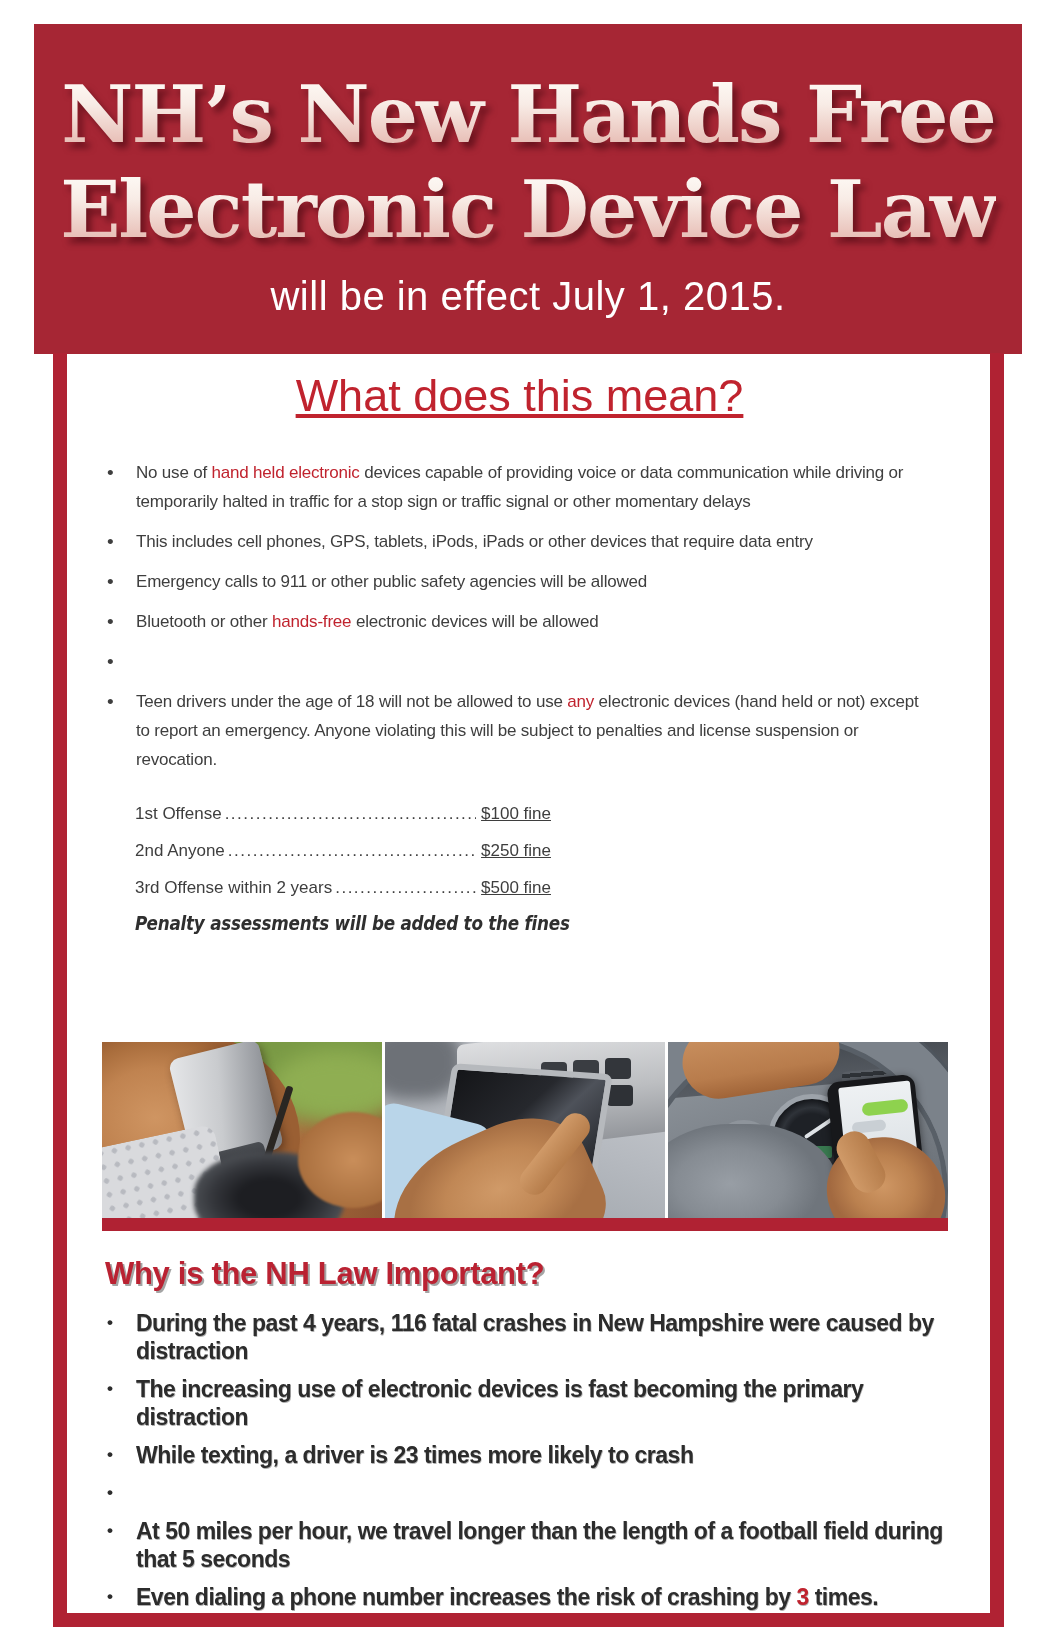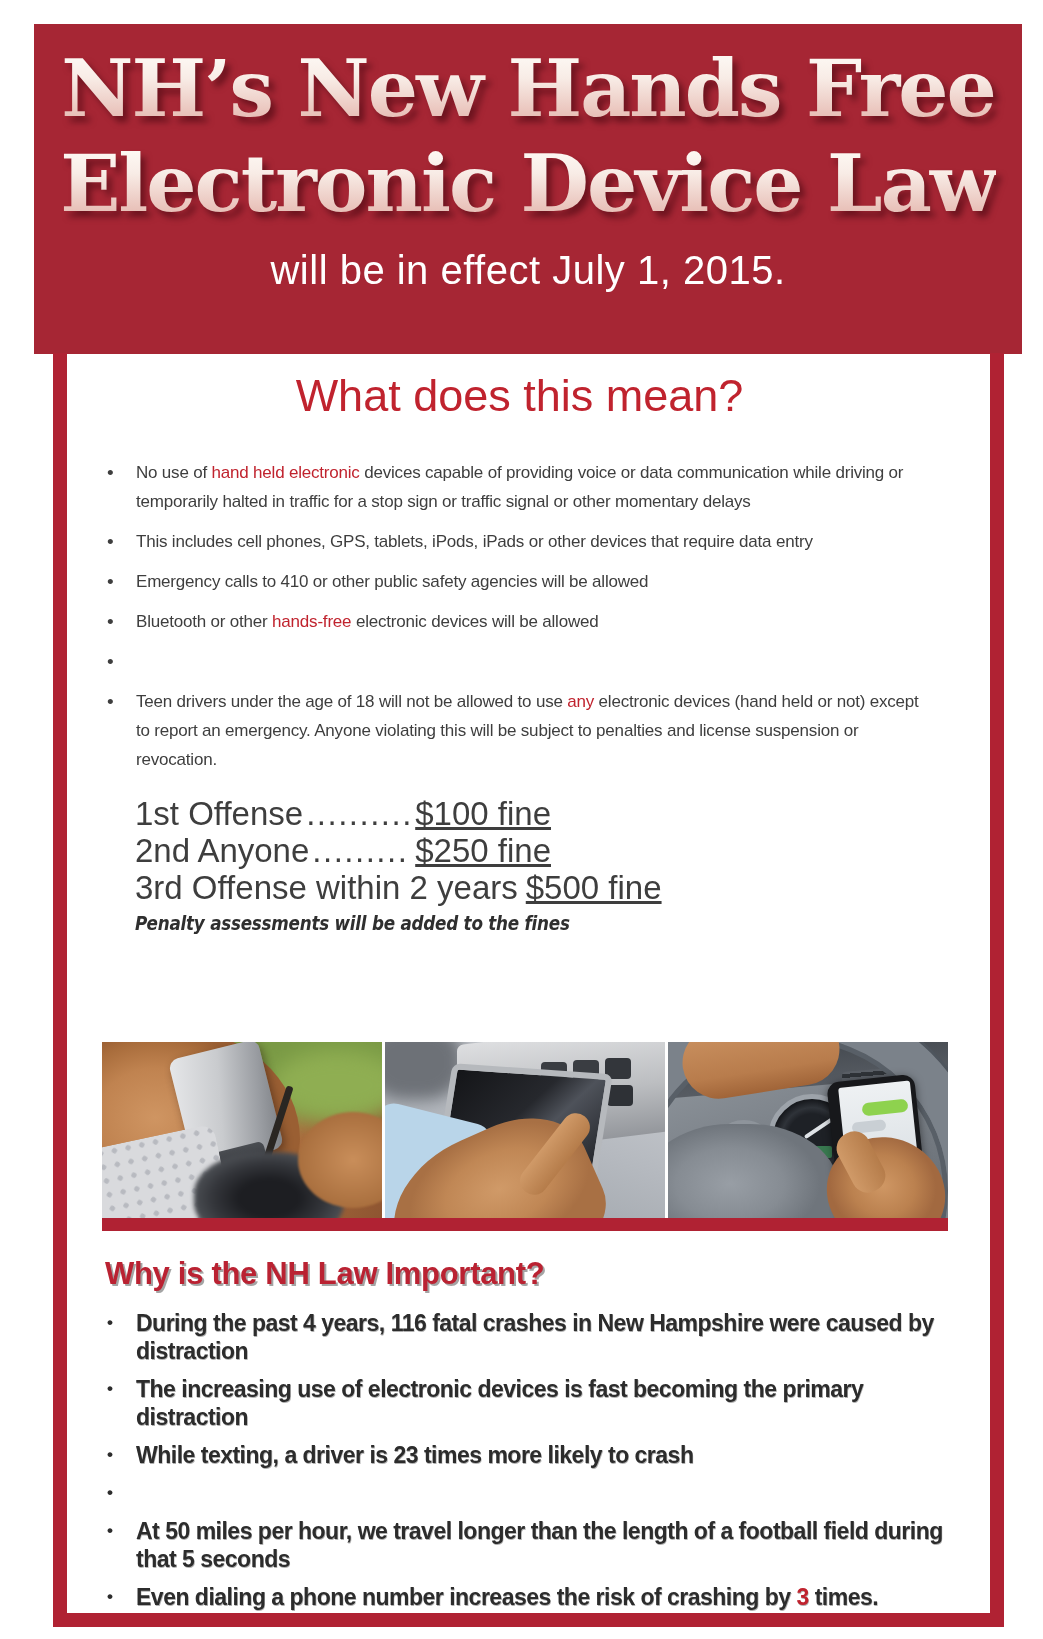--- a/index.html
+++ b/index.html
@@ -8,21 +8,21 @@
     font-family:"Liberation Sans","DejaVu Sans",sans-serif;position:relative;
   }
   .poster{position:absolute;inset:0;}
 
   
   .masthead{
     position:absolute;left:34px;top:24px;width:988px;height:330px;
     background:var(--brand-red,#a62634);text-align:center;
   }
   .masthead h1{
-    margin:0;padding-top:18px;
+    margin:0;padding-top:44px;
     font-family:"DejaVu Serif","Liberation Serif",serif;
     font-weight:700;font-size:79px;line-height:1.2;letter-spacing:-2px;
     filter:drop-shadow(5px 6px 3px rgba(62,4,12,.55));
   }
   .masthead h1 span{
     display:inline-block;
     background:linear-gradient(180deg,#fffdf9 4%,#f8ece6 38%,#e9c2ba 76%,#dfb4ad 100%);
     -webkit-background-clip:text;background-clip:text;
     -webkit-text-fill-color:transparent;color:transparent;
   }
@@ -36,33 +36,33 @@
   .frame-right{left:990px;top:353px;width:14px;height:1274px;}
   .frame-bottom{left:53px;top:1613px;width:951px;height:14px;}
 
   
   .content{
     position:absolute;left:67px;top:354px;width:923px;height:1259px;
     box-sizing:border-box;padding:0 56px 0 38px;
   }
   .section-heading{
     margin:16px 0 11px;text-align:center;font-weight:400;
-    font-size:45px;color:var(--accent-red,#c0232e);letter-spacing:0;
+    font-size:45px;color:var(--accent-red,#c0232e);letter-spacing:0;text-decoration:underline;
   }
   ul.bullets{list-style:none;margin:36px 0 0;padding:0;display:flex;flex-direction:column;gap:11px;}
   .bullet-item{display:flex;align-items:flex-start;}
   .bullet-item .dot{flex:none;width:29px;font-size:19px;line-height:29px;color:#3e3e3e;padding-left:2px;}
   .bullet-item .txt{font-size:17px;line-height:29px;color:var(--body-text,#3e3e3e);letter-spacing:-0.2px;}
   .red{color:var(--accent-red,#c0232e);}
 
   
   .penalties{margin-top:24px;}
   .penalties h3{margin:0;font-size:25px;font-weight:400;color:var(--accent-red,#c0232e);}
   .penalty-rows{margin:9px 0 0 30px;width:416px;display:flex;flex-direction:column;gap:5px;}
-  .prow{display:flex;align-items:center;font-size:33px;line-height:32px;color:var(--body-text,#3e3e3e);}
+  .prow{display:flex;align-items:center;font-size:17px;line-height:32px;color:var(--body-text,#3e3e3e);}
   .plabel{flex:none;padding-right:3px;}
   .pdots{flex:1;overflow:hidden;white-space:nowrap;letter-spacing:1.5px;min-width:0;}
   .pamount{flex:none;padding-left:5px;text-decoration:underline;}
   .penalty-note{
     margin:7px 0 0 30px;color:#2f2f2f;
     font-family:"DejaVu Sans","Liberation Sans",sans-serif;
     font-style:italic;font-weight:700;font-size:20px;letter-spacing:-0.3px;
     transform:scaleX(.84);transform-origin:left;white-space:nowrap;
   }
 
@@ -183,21 +183,21 @@
         <li class="bullet-item">
           <span class="dot">•</span>
           <span class="txt"><span>No use of </span><span class="red">hand held electronic</span><span> devices capable of providing voice or data communication while driving or temporarily halted in traffic for a stop sign or traffic signal or other momentary delays</span></span>
         </li>
         <li class="bullet-item">
           <span class="dot">•</span>
           <span class="txt"><span>This includes cell phones, GPS, tablets, iPods, iPads or other devices that require data entry</span></span>
         </li>
         <li class="bullet-item">
           <span class="dot">•</span>
-          <span class="txt"><span>Emergency calls to 410 or other public safety agencies will be allowed</span></span>
+          <span class="txt"><span>Emergency calls to 911 or other public safety agencies will be allowed</span></span>
         </li>
         <li class="bullet-item">
           <span class="dot">•</span>
           <span class="txt"><span>Bluetooth or other </span><span class="red">hands-free</span><span> electronic devices will be allowed</span></span>
         </li>
         <li class="bullet-item">
           <span class="dot">•</span>
         </li>
         <li class="bullet-item">
           <span class="dot">•</span>

